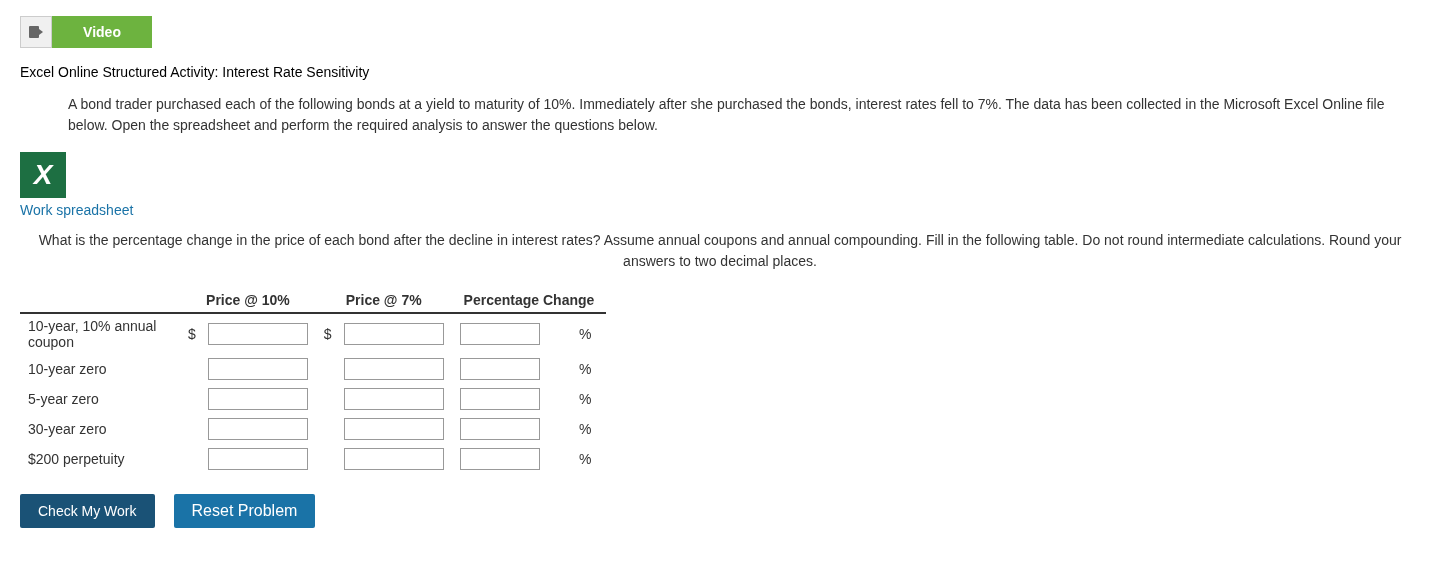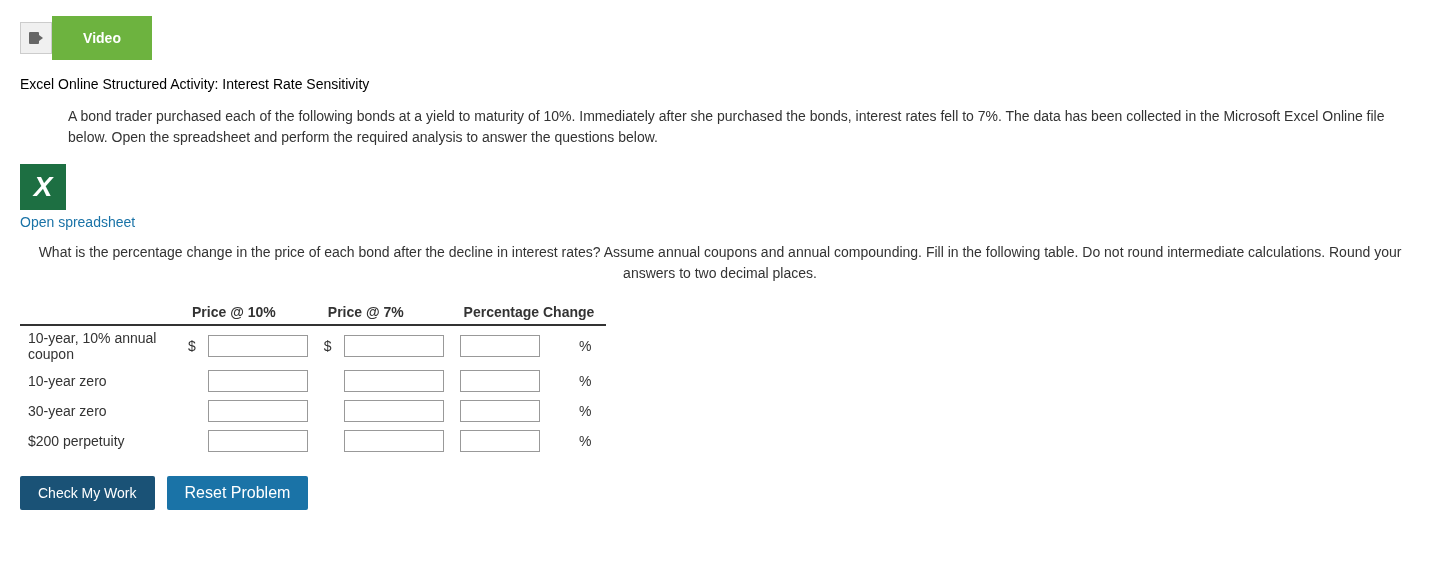--- a/index.html
+++ b/index.html
@@ -31,21 +31,21 @@
 
     .video-btn {
       background: #6db33f;
       color: #fff;
       border: none;
       padding: 6px 20px;
       font-size: 14px;
       font-weight: bold;
       cursor: pointer;
       min-width: 100px;
-      height: 44px;
+      height: 32px;
     }
 
     .page-title {
       color: #000000;
       font-size: 14px;
       margin-bottom: 14px;
       text-decoration: none;
     }
 
     .description {
@@ -80,21 +80,21 @@
 
     .data-table {
       border-collapse: collapse;
       margin-bottom: 20px;
     }
 
     .data-table th {
       font-weight: bold;
       font-size: 14px;
       padding: 4px 12px;
-      text-align: left;
+      text-align: center;
       border-bottom: 2px solid #333;
     }
 
     .data-table th.left-header {
       text-align: left;
       min-width: 160px;
     }
 
     .data-table td {
       padding: 4px 8px;
@@ -132,21 +132,21 @@
     .data-table td.pct-symbol {
       padding-left: 2px;
     }
 
     .top-border td, .top-border th {
       border-top: 2px solid #333;
     }
 
     .btn-row {
       display: flex;
-      gap: 12px;
+      gap: 19px;
       margin-top: 8px;
     }
 
     .check-btn {
       background: #1a5276;
       color: #fff;
       border: none;
       padding: 8px 18px;
       font-size: 14px;
       cursor: pointer;
@@ -202,21 +202,21 @@
 <div class="page-title">Excel Online Structured Activity: Interest Rate Sensitivity</div>
 
 <p class="description">A bond trader purchased each of the following bonds at a yield to maturity of 10%. Immediately after she purchased the bonds, interest rates fell to 7%. The data has been collected in the Microsoft Excel Online file below. Open the spreadsheet and perform the required analysis to answer the questions below.</p>
 
 <div class="excel-icon-area">
   <div class="excel-sprite">
     <div class="excel-bg">
       <span class="excel-letter">X</span>
     </div>
   </div>
-  <a class="open-spreadsheet" href="#">Open spreadsheet</a>
+  <a class="open-spreadsheet" href="#">Work spreadsheet</a>
 </div>
 
 <p class="question-text">What is the percentage change in the price of each bond after the decline in interest rates? Assume annual coupons and annual compounding. Fill in the following table. Do not round intermediate calculations. Round your answers to two decimal places.</p>
 
 <table class="data-table">
   <thead>
     <tr>
       <th class="left-header"></th>
       <th colspan="2">Price @ 10%</th>
       <th colspan="2">Price @ 7%</th>
@@ -250,20 +250,35 @@
       <td class="currency-symbol"></td>
       <td>
         <input type="text" value="" style="">
       </td>
       <td class="pct-cell">
         <input type="text" value="" style="">
       </td>
       <td class="pct-symbol">%</td>
     </tr>
 
+    <tr>
+      <td class="bond-name">5-year zero</td>
+      <td class="currency-symbol"></td>
+      <td>
+        <input type="text" value="" style="">
+      </td>
+      <td class="currency-symbol"></td>
+      <td>
+        <input type="text" value="" style="">
+      </td>
+      <td class="pct-cell">
+        <input type="text" value="" style="">
+      </td>
+      <td class="pct-symbol">%</td>
+    </tr>
 
     <tr>
       <td class="bond-name">30-year zero</td>
       <td class="currency-symbol"></td>
       <td>
         <input type="text" value="" style="">
       </td>
       <td class="currency-symbol"></td>
       <td>
         <input type="text" value="" style="">

